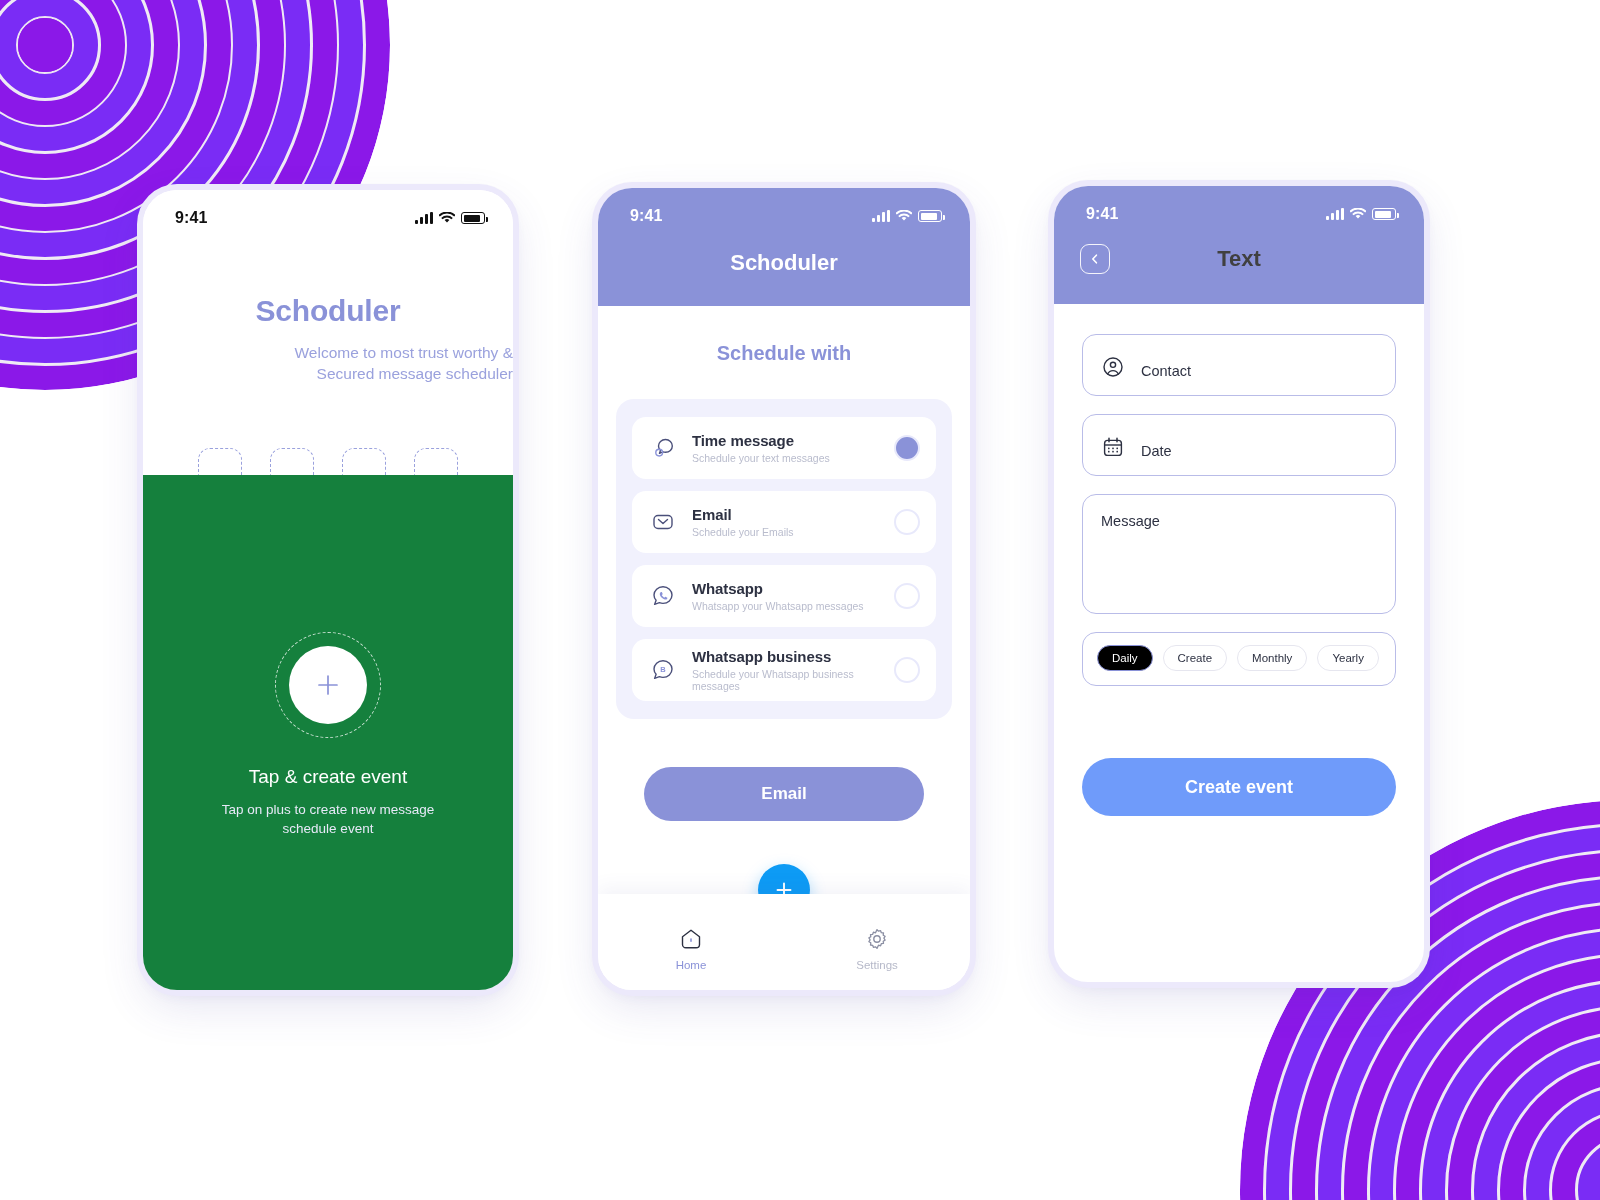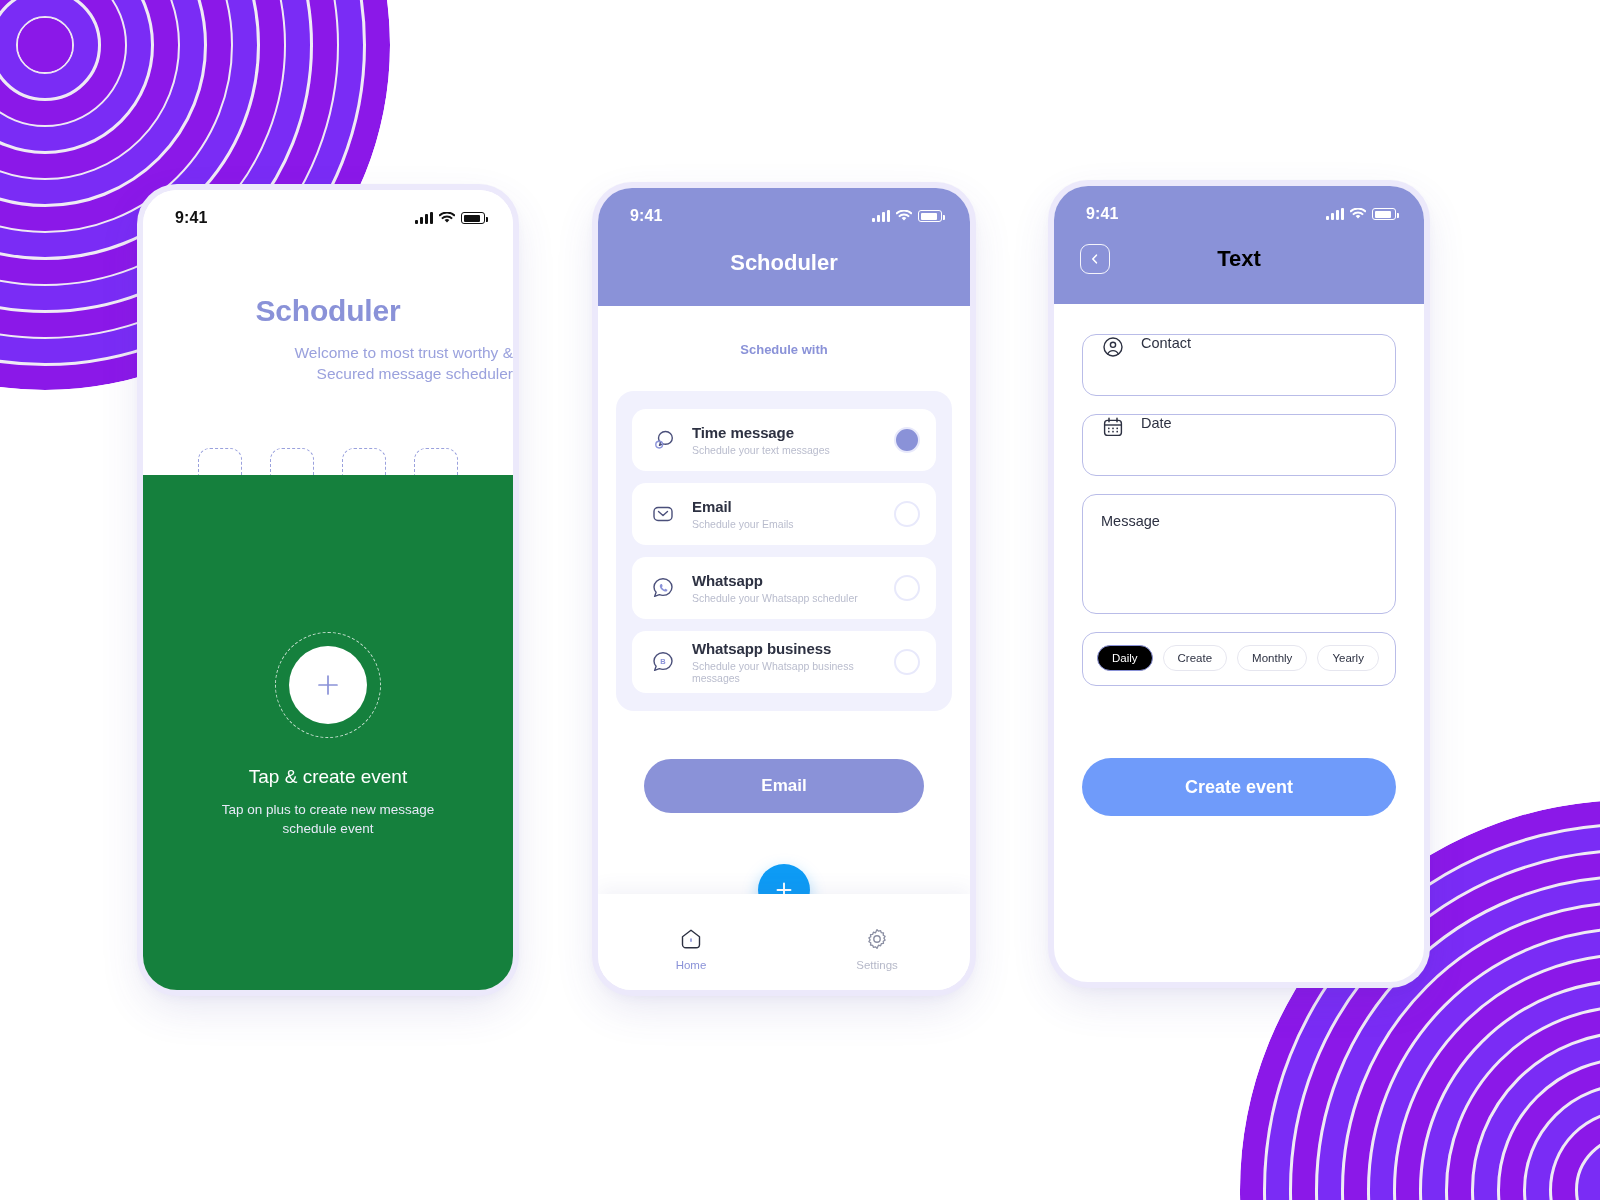--- a/index.html
+++ b/index.html
@@ -64,21 +64,21 @@
     border:1.7px dashed rgba(255,255,255,.75); display:flex; align-items:center; justify-content:center; }
   .plus-btn { width:78px; height:78px; border-radius:50%; background:#fff; display:flex; align-items:center; justify-content:center; }
   .plus-btn svg { display:block; }
   .p1-cta { margin-top:28px; font-size:19px; color:#fff; font-weight:500; }
   .p1-cta-sub { margin-top:12px; font-size:13.5px; line-height:1.42; color:#e7e9f8; text-align:center; width:230px;}
 
   
   .p2-header { background:#8a92d8; height:118px; }
   .p2-header .headtitle { text-align:center; margin-top:16px; font-size:22px; font-weight:700; color:#fff; }
   .p2-body { padding:0 18px; }
-  .p2-h2 { text-align:center; margin-top:36px; font-size:13px; font-weight:700; color:#8a92d8;}
+  .p2-h2 { text-align:center; margin-top:36px; font-size:20px; font-weight:700; color:#8a92d8;}
   .optionbox { margin-top:34px; background:#f1f1fd; border-radius:18px; padding:18px 16px; display:flex; flex-direction:column; gap:12px;}
   .optrow { background:#fff; border-radius:14px; height:62px; display:flex; align-items:center; padding:0 16px; gap:14px;}
   .opticon { width:30px; height:30px; flex:0 0 30px; display:flex; align-items:center; justify-content:center; color:#4a4f7a; }
   .opttext { flex:1 1 auto; }
   .opttitle { font-size:15px; font-weight:700; color:#2d3142; letter-spacing:-.1px;}
   .optsub { font-size:10.5px; color:#b9bccd; margin-top:3px;}
   .radio { width:26px; height:26px; border-radius:50%; border:2.5px solid #e8e9fb; flex:0 0 26px;}
   .radio.on { background:#8a92d8; border-color:#e8e9fb; }
   .nextbtn { margin:48px 28px 0; height:54px; border-radius:27px; background:#8a92d8;
     display:flex; align-items:center; justify-content:center; color:#fff; font-size:17px; font-weight:600; cursor:pointer;}
@@ -90,23 +90,23 @@
   .tab-idle .tablabel { color:#b6b9c9; }
   .fab { position:absolute; left:50%; transform:translateX(-50%); bottom:74px; width:52px; height:52px;
     border-radius:50%; background:#0d9bf5; display:flex; align-items:center; justify-content:center;
     box-shadow:0 6px 16px rgba(13,155,245,.35); cursor:pointer;}
 
   
   .p3-header { background:#8a92d8; height:118px; position:relative; }
   .p3-head-row { display:flex; align-items:center; margin-top:12px; padding:0 26px; }
   .backbtn { width:30px; height:30px; border-radius:9px; border:1.8px solid rgba(255,255,255,.9);
     display:flex; align-items:center; justify-content:center; cursor:pointer;}
-  .p3-title { position:absolute; left:0; right:0; text-align:center; font-size:22px; font-weight:700; color:#000000; pointer-events:none; }
+  .p3-title { position:absolute; left:0; right:0; text-align:center; font-size:22px; font-weight:700; color:#404040; pointer-events:none; }
   .p3-body { padding:30px 28px 0; }
-  .field { border:1.3px solid #b9bce8; border-radius:14px; height:62px; display:flex; align-items:flex-start; gap:16px; padding:0 18px; margin-bottom:18px;}
+  .field { border:1.3px solid #b9bce8; border-radius:14px; height:62px; display:flex; align-items:flex-end; gap:16px; padding:16px 18px; margin-bottom:18px;}
   .field .ficon { width:24px; height:24px; color:#2d3142; display:flex; align-items:center; justify-content:center;}
   .field .flabel { font-size:14.5px; color:#2d3142; }
   .msgfield { border:1.3px solid #b9bce8; border-radius:14px; height:120px; padding:18px; margin-bottom:18px;}
   .msgfield .flabel { font-size:14.5px; color:#2d3142; }
   .repeatcard { border:1.3px solid #b9bce8; border-radius:14px; overflow:hidden; }
   .repeat-top { height:58px; display:flex; align-items:center; gap:16px; padding:0 18px; border-bottom:1px solid #eceaf7;}
   .repeat-top .flabel{ flex:1 1 auto; font-size:15px; color:#2d3142;}
   .chk { width:26px; height:26px; border-radius:8px; border:1.6px solid #474b6b; display:flex; align-items:center; justify-content:center; color:#8a92d8;}
   .pills { display:flex; gap:10px; padding:12px 14px 14px; }
   .pill { height:26px; padding:0 14px; border-radius:13px; border:1px solid #e6e6ef; background:#fff;
@@ -257,21 +257,21 @@
 
         <div class="optrow">
           <div class="opticon">
             <svg width="26" height="26" viewBox="0 0 26 26" fill="none">
               <path d="M13 3.8c5 0 9 3.7 9 8.3s-4 8.3-9 8.3c-1.3 0-2.5-.25-3.6-.7L4.6 21.4l1.5-4.1C4.7 15.9 4 14.2 4 12.1c0-4.6 4-8.3 9-8.3Z" stroke="#4a4f7a" stroke-width="1.4" stroke-linejoin="round"></path>
               <path d="M10.4 9.6c.3-.5.7-.5 1-.5.3 0 .5.1.7.5l.5 1.1c.1.3 0 .6-.2.8l-.4.4c-.15.2-.15.4 0 .6.5.8 1.2 1.5 2 2 .2.15.45.1.6-.05l.4-.4c.2-.2.5-.25.8-.15l1.1.5c.4.2.5.4.5.7 0 .35-.05.8-.55 1.1-.5.3-1.2.45-2 .2-1.6-.5-3.2-1.7-4.2-3-.8-1.1-1-2.05-.8-2.8.1-.4.3-.7.55-1Z" fill="#8a92d8"></path>
             </svg>
           </div>
           <div class="opttext">
             <div class="opttitle">Whatsapp</div>
-            <div class="optsub">Schedule your Whatsapp scheduler</div>
+            <div class="optsub">Whatsapp your Whatsapp messages</div>
           </div>
           <div class="radio"></div>
         </div>
 
         <div class="optrow">
           <div class="opticon">
             <svg width="26" height="26" viewBox="0 0 26 26" fill="none">
               <path d="M13 3.8c5 0 9 3.7 9 8.3s-4 8.3-9 8.3c-1.3 0-2.5-.25-3.6-.7L4.6 21.4l1.5-4.1C4.7 15.9 4 14.2 4 12.1c0-4.6 4-8.3 9-8.3Z" stroke="#4a4f7a" stroke-width="1.4" stroke-linejoin="round"></path>
               <text x="13" y="15.4" text-anchor="middle" font-family="Liberation Sans, sans-serif" font-size="7.5" font-weight="700" fill="#8a92d8">B</text>
             </svg>

